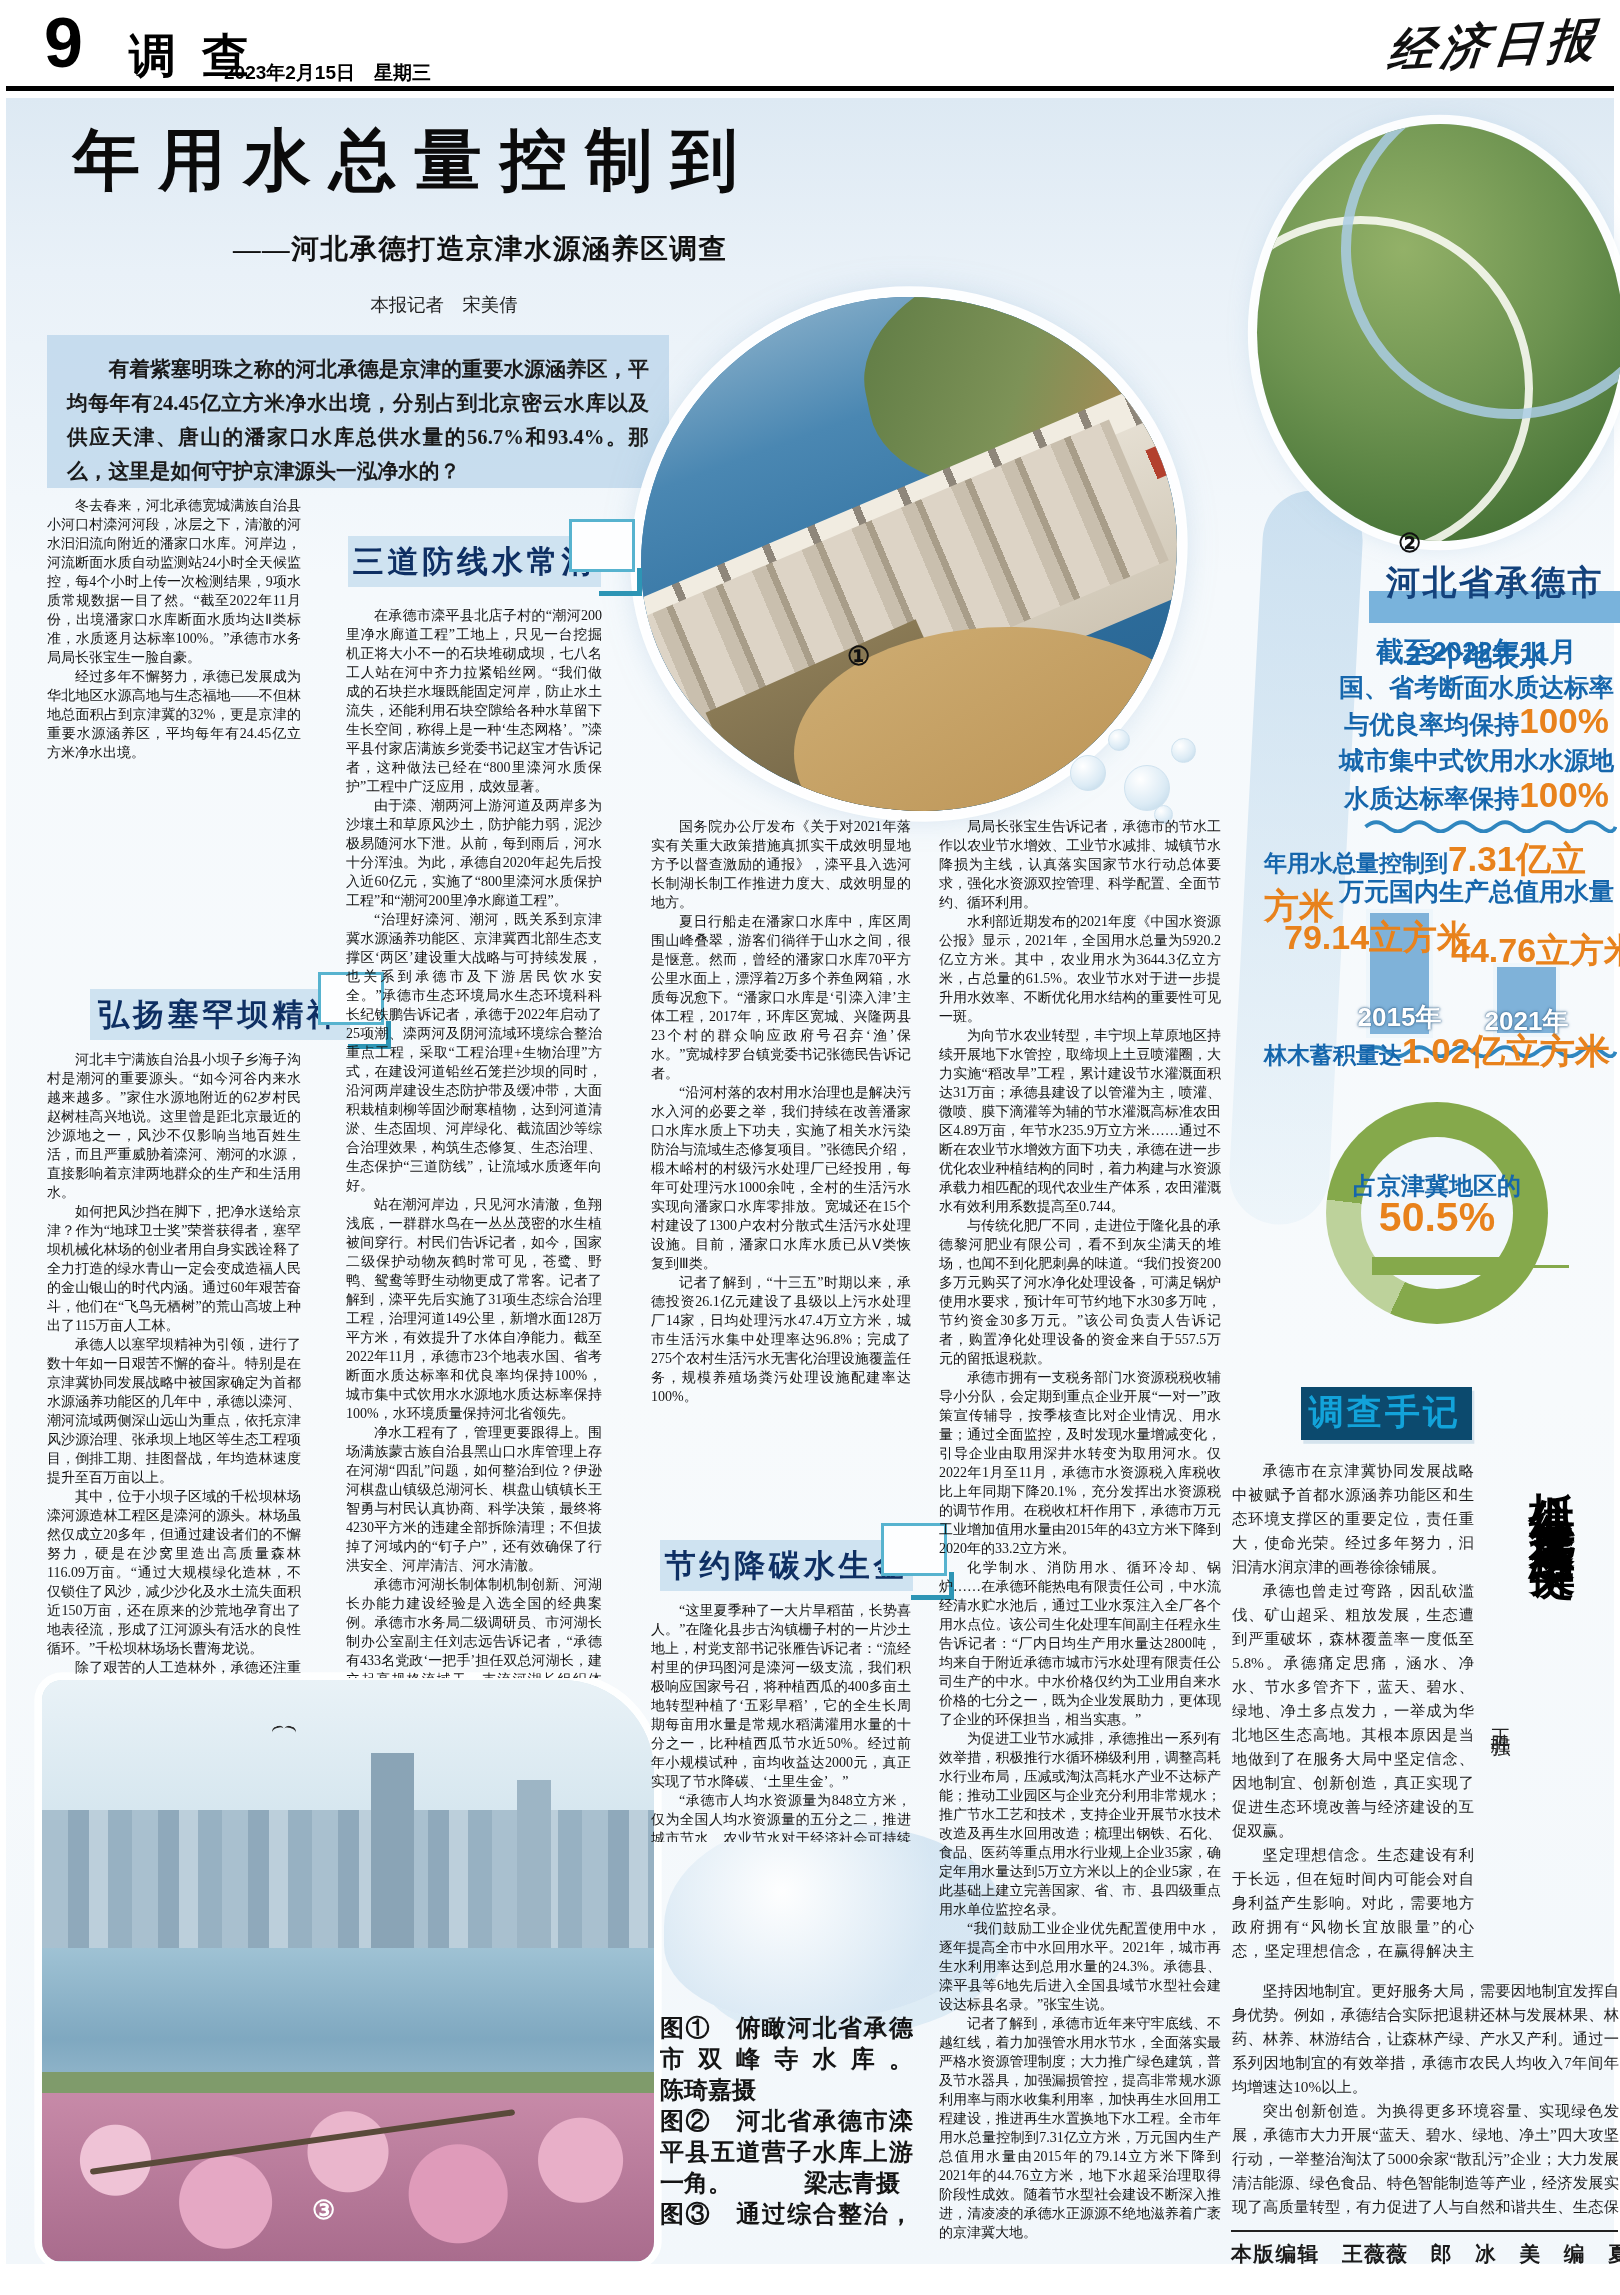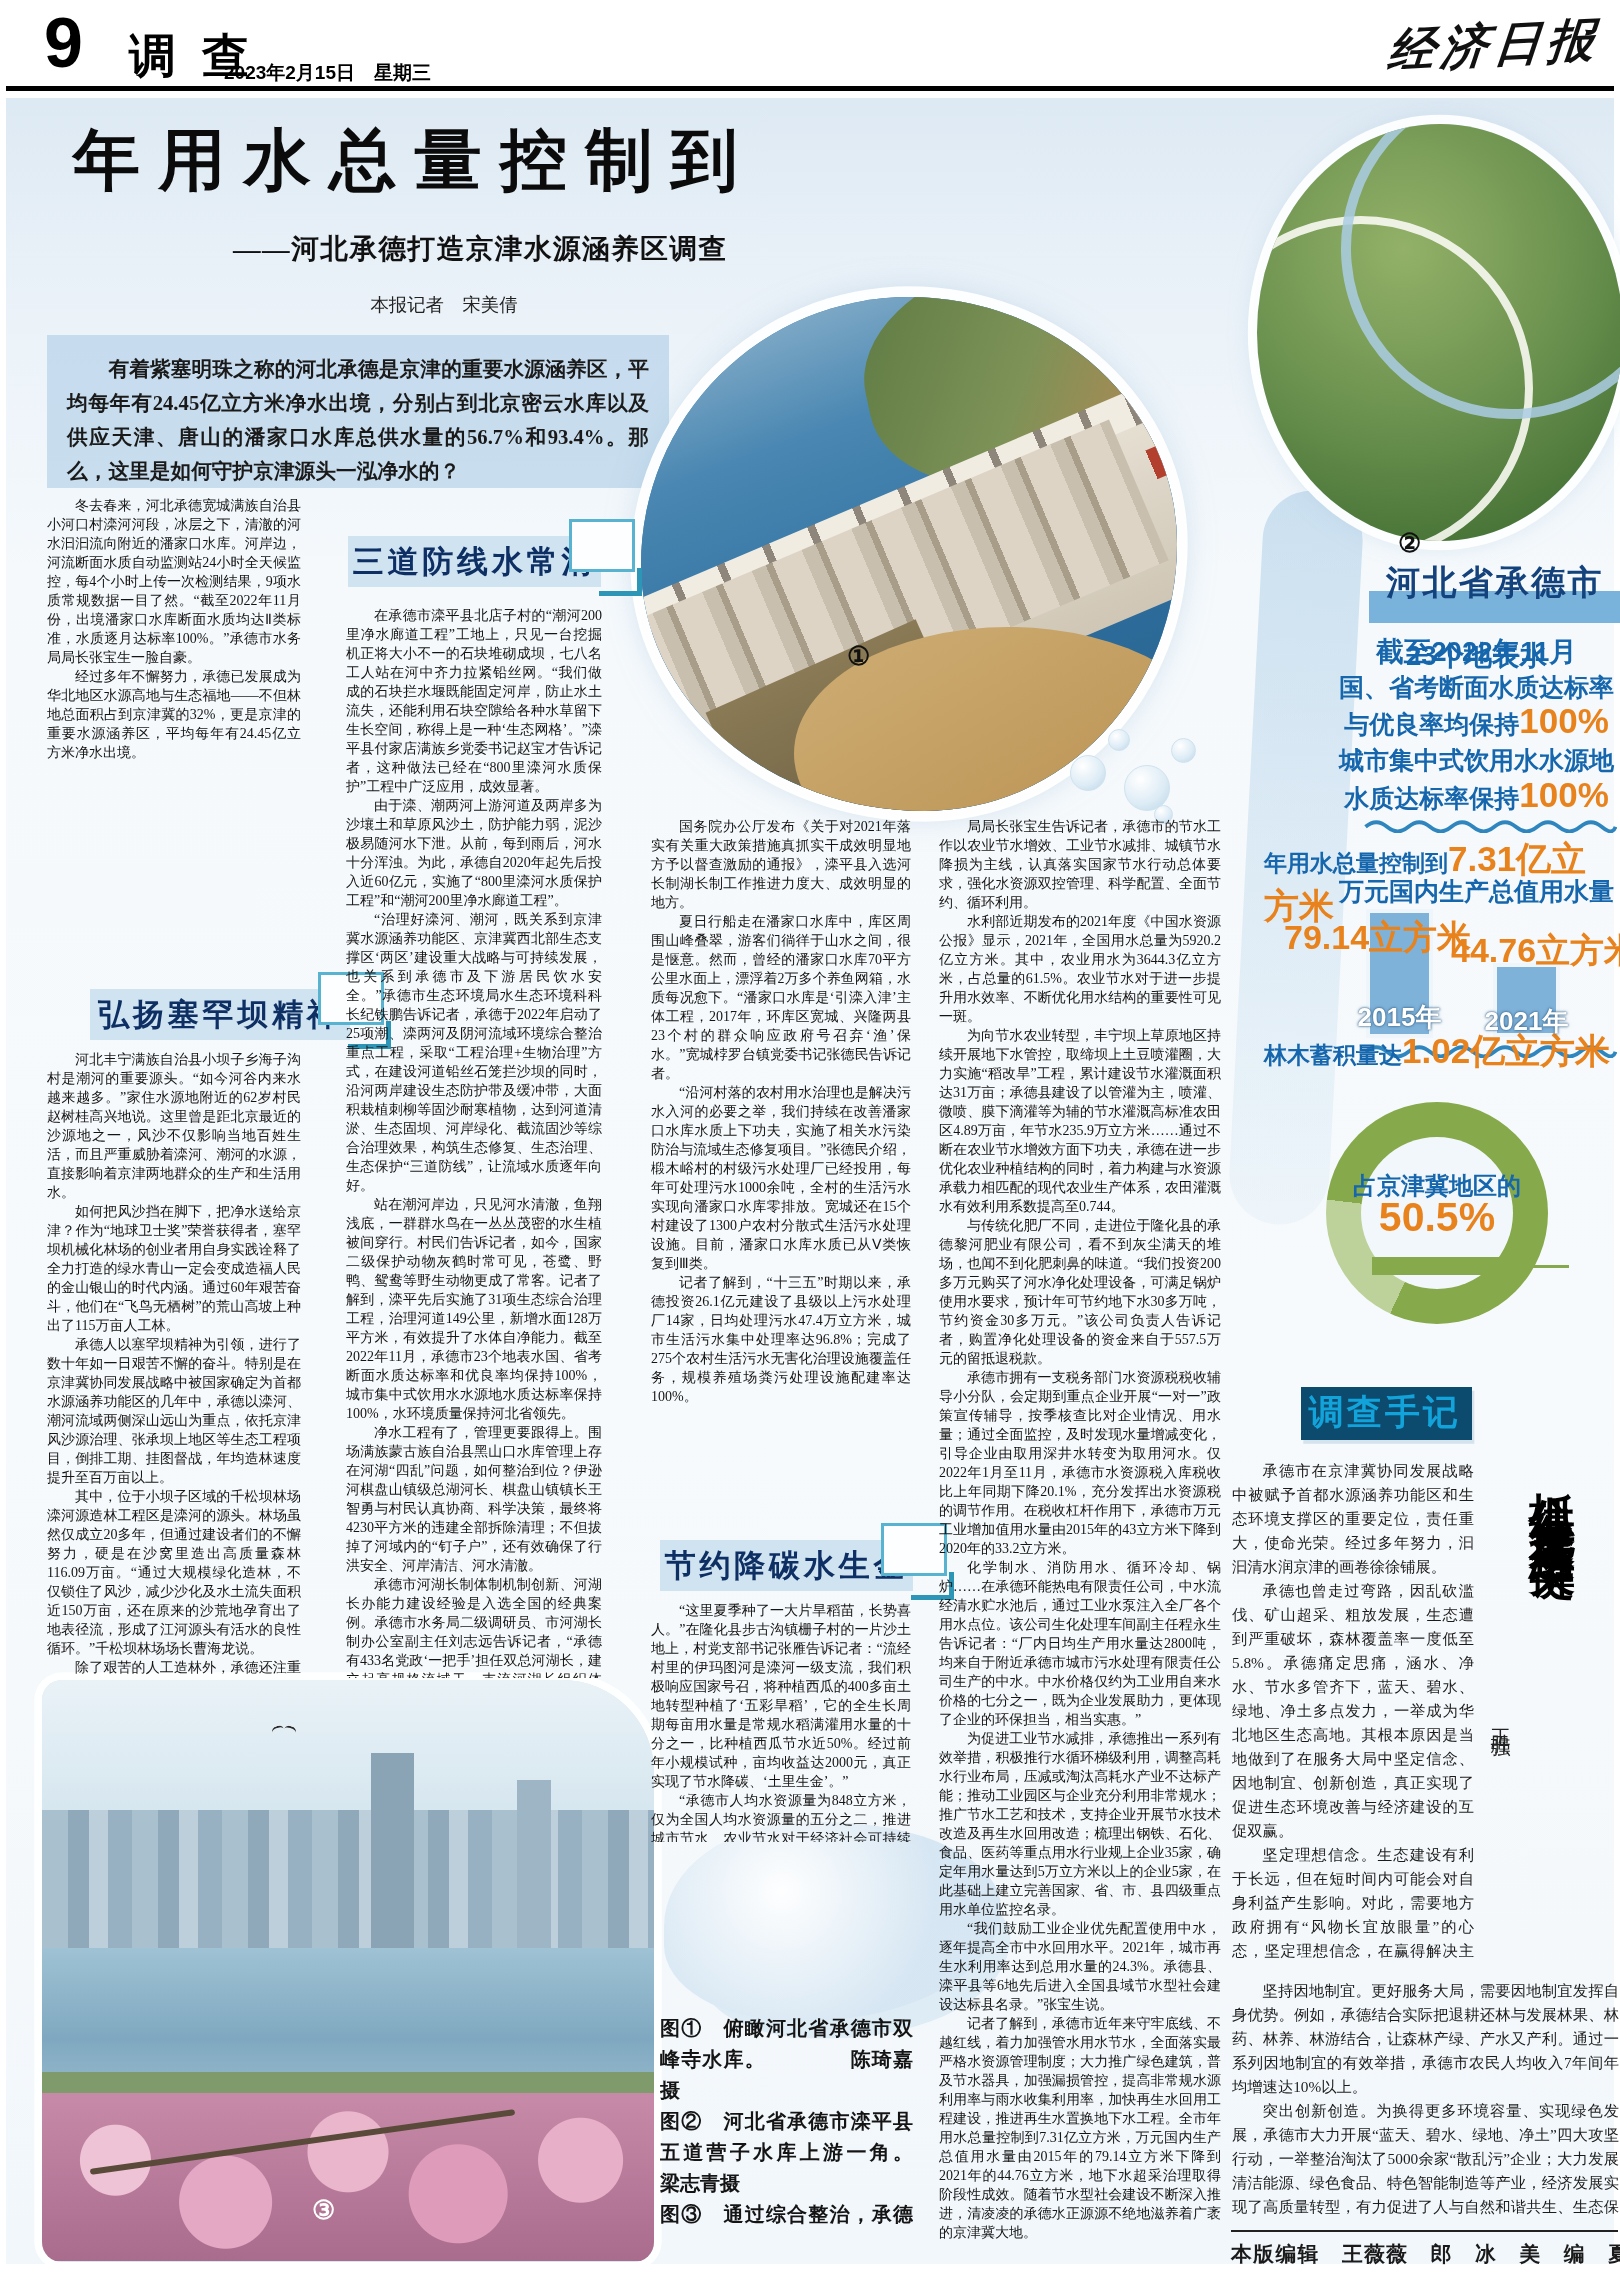--- a/index.html
+++ b/index.html
@@ -133,21 +133,21 @@
      padding:1.5px 10.7px 4.6px 7.7px;box-shadow:2.3px 3.8px 0 rgba(170,200,220,.45);}
   .notes-txt{position:absolute;font-size:15.3px;line-height:24px;text-align:justify;color:#1c1c1c;overflow:hidden;}
   .notes-txt p{margin:0;text-indent:2em;}
   #notes-narrow{left:1232px;top:1459px;width:242px;height:505px;}
   #notes-wide{left:1232px;top:1979px;width:387px;height:242px;}
   .vtitle{position:absolute;left:1522px;top:1456px;height:536px;writing-mode:vertical-rl;
      font-family:"Liberation Sans",sans-serif;font-weight:900;font-size:46px;letter-spacing:6.9px;color:#000;}
   .vauthor{position:absolute;left:1488px;top:1713px;height:153px;writing-mode:vertical-rl;
      font-size:20px;color:#222;letter-spacing:4.6px;}
   
-  .captions{position:absolute;left:660px;top:2013px;width:253px;height:214px;font-size:20px;line-height:31px;
+  .captions{position:absolute;left:660px;top:2013px;width:253px;height:214px;font-size:24px;line-height:31px;
      text-align:justify;color:#141414;font-weight:600;overflow:hidden;}
   .captions p{margin:0;text-indent:0;}
   .editor{position:absolute;left:1231px;top:2230px;width:387px;border-top:2.3px solid #222;
      padding-top:7.7px;font-weight:700;font-size:20.7px;letter-spacing:1.5px;text-align:center;white-space:nowrap;}
 </style>
 </head>
 <body>
 
 <div id="canvas">
 

